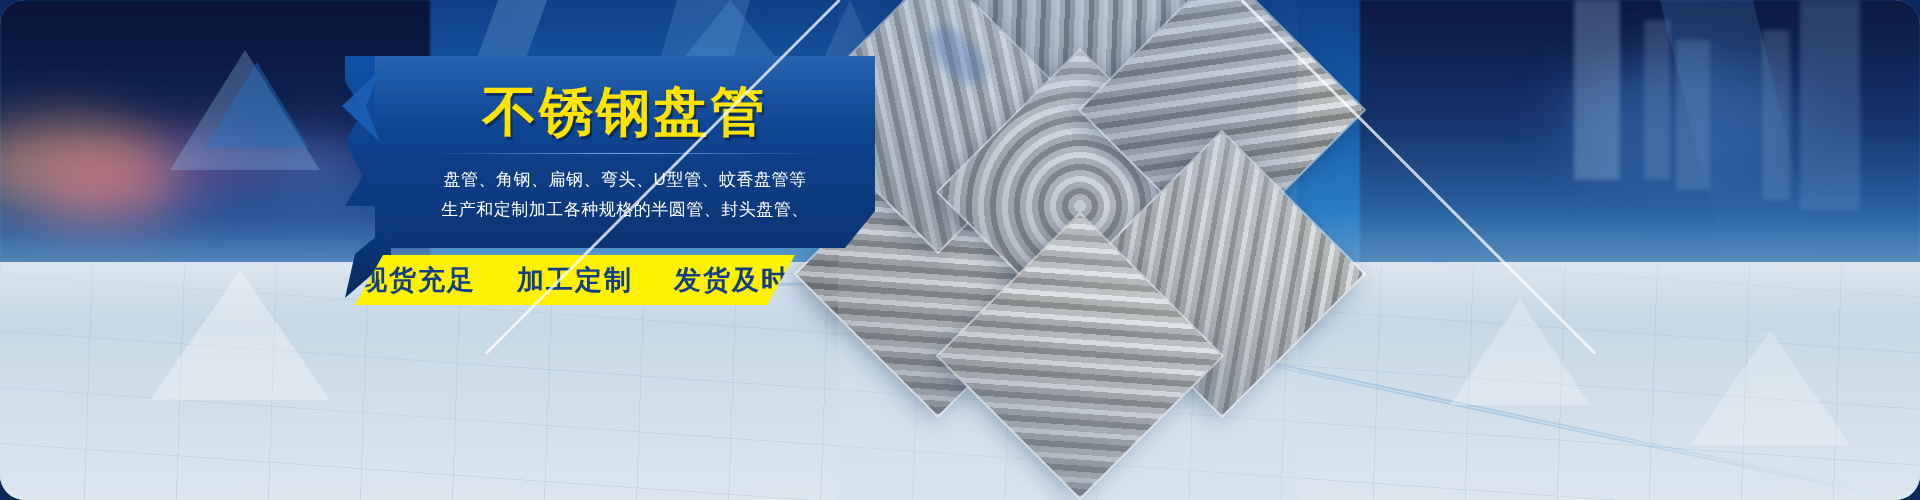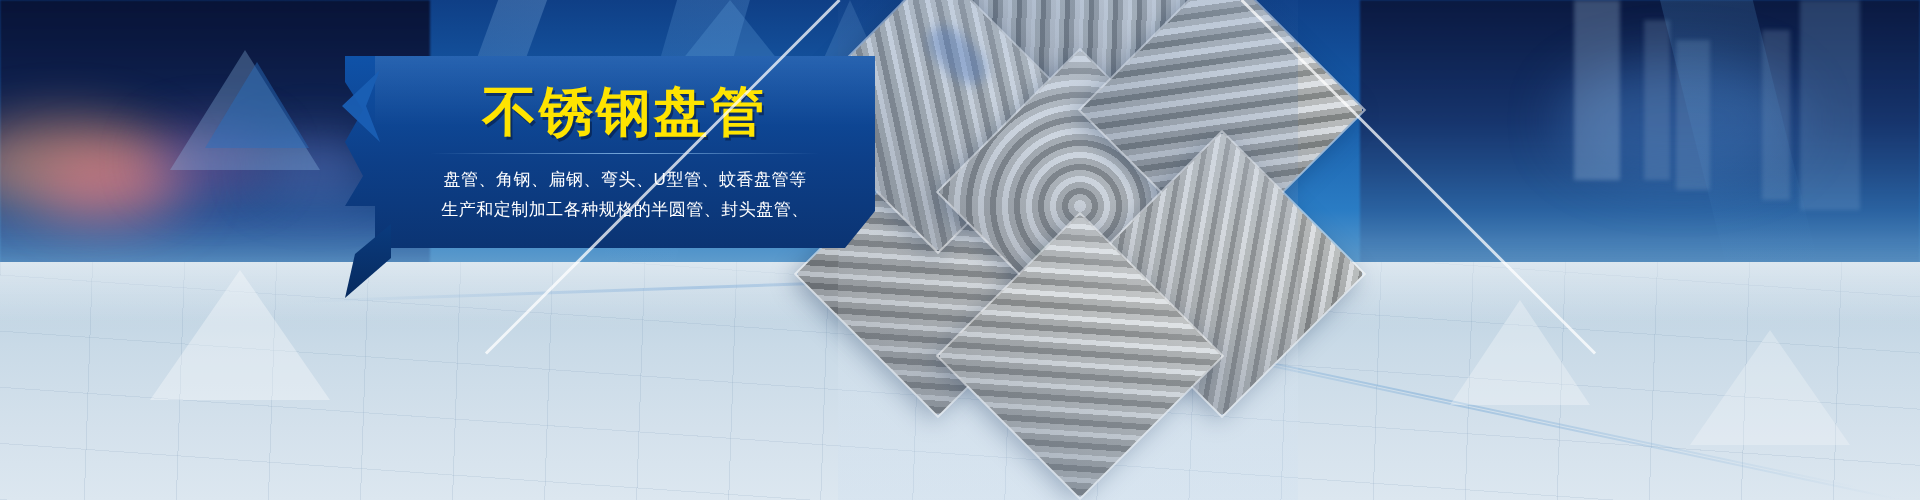--- a/index.html
+++ b/index.html
@@ -1,20 +1,21 @@
 <!DOCTYPE html>
 <html><head>
 <meta charset="utf-8">
 <style>
   html,body{margin:0;padding:0;background:#0a2a5e;}
   body{font-family:"Liberation Sans","DejaVu Sans",sans-serif;}
 
   .banner{
     position:relative;width:1920px;height:500px;overflow:hidden;
     background:#f0abfc;
+    border-radius:25px;
   }
 
   
   .bg-base{
     position:absolute;inset:0;
     background:
       linear-gradient(180deg,#0f3f86 0%,#1558a5 18%,#2a7cc4 42%,#6fa6cf 56%,#a8c6dd 68%,#c3d5e4 82%,#cddbe7 100%);
   }
   
   .bg-city-left{
@@ -314,16 +315,25 @@
         <div class="headline">不锈钢盘管</div>
         <div class="divider"></div>
         <div class="sub-line">盘管、角钢、扁钢、弯头、U型管、蚊香盘管等</div>
         <div class="sub-line">生产和定制加工各种规格的半圆管、封头盘管、</div>
       </div>
     </div>
     <div class="ribbon-arrow"></div>
     <div class="ribbon-tail"></div>
   </div>
 
+  <div class="slogan">
+    <div class="slogan-text">
+      <span>现货充足</span>
+      <span class="gap"></span>
+      <span>加工定制</span>
+      <span class="gap"></span>
+      <span>发货及时</span>
+    </div>
+  </div>
 
   <div class="seam seam-1"></div>
   <div class="seam seam-2"></div>
 </div>
 
 </body></html>

